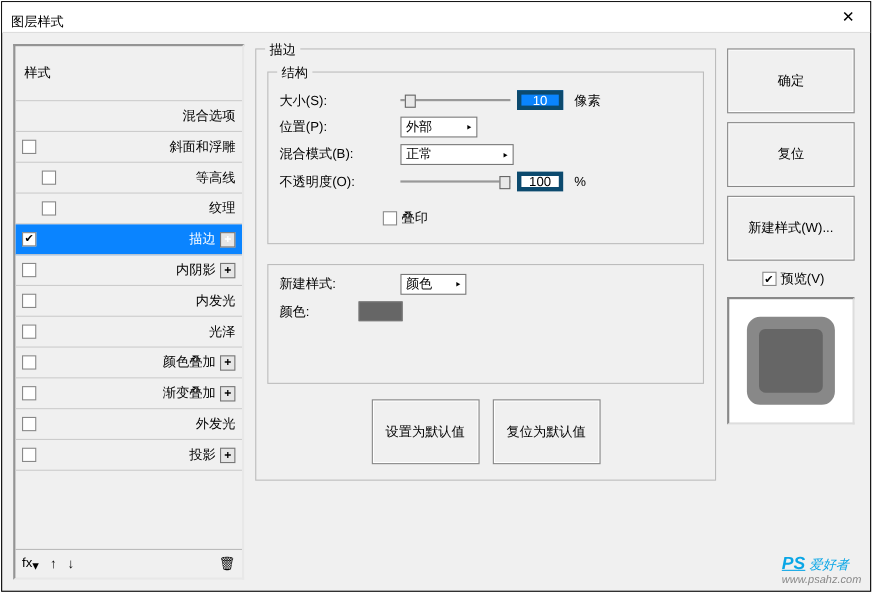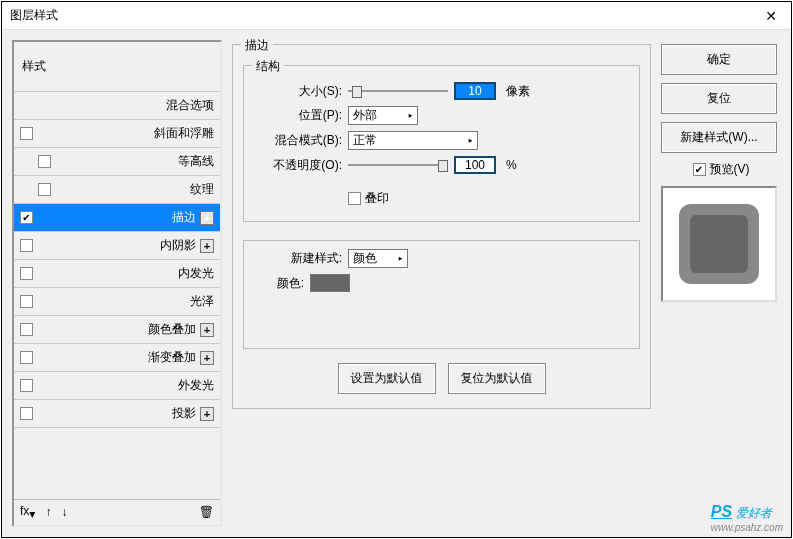--- a/index.html
+++ b/index.html
@@ -1,18 +1,18 @@
 <!DOCTYPE html>
 <html><head>
 <meta charset="utf-8">
 <style>
 * { box-sizing: border-box; margin: 0; padding: 0; font-family: "Microsoft YaHei", SimSun, sans-serif; font-size: 12px; }
 body { background: #fff; width: 793px; height: 539px; overflow: hidden; position: relative; }
 .window { border: 1px solid #000; width: 791px; height: 537px; margin: 1px; background: #f0f0f0; position: relative; }
-.titlebar { height: 28px; background: #fff; display: flex; align-items: center; padding: 0 8px; border-bottom: 1px solid #ddd; }
+.titlebar { height: 28px; background: #fff; display: flex; align-items: flex-end; padding: 0 8px; border-bottom: 1px solid #ddd; }
 .titlebar .title { flex: 1; }
 .close-btn { width: 40px; height: 28px; display: flex; align-items: center; justify-content: center; font-size: 14px; margin-right: -8px; }
 .body { padding: 10px; display: flex; gap: 10px; height: calc(100% - 28px); }
 
 .left-panel { width: 210px; border: 2px inset #e8e8e8; background: #f0f0f0; display: flex; flex-direction: column; }
 .styles-header { padding: 16px 8px; border-bottom: 1px solid #ccc; }
 .styles-list { flex: 1; overflow: auto; text-align: right; }
 .style-row { display: flex; align-items: center; padding: 5px 6px; border-bottom: 1px solid #ccc; }
 .style-row.selected { background: #0a84ff; color: #fff; }
 .style-row .cb { width: 13px; height: 13px; border: 1px solid #888; background: #fff; margin-right: 6px; display: inline-flex; align-items: center; justify-content: center; font-size: 10px; line-height: 1; color: #000; }
@@ -22,34 +22,34 @@
 .left-footer { border-top: 1px solid #bbb; padding: 4px 6px; display: flex; align-items: center; gap: 10px; }
 .left-footer .spacer { flex: 1; }
 .left-footer span, .left-footer svg { color: #000000; }
 
 .mid-panel { flex: 1; position: relative; }
 .fieldset { border: 1px solid #bcbcbc; margin-top: 4px; position: relative; padding: 10px 10px 14px 10px; }
 .fieldset .legend { position: absolute; top: -8px; left: 8px; background: #f0f0f0; padding: 0 4px; }
 .inner-fieldset { border: 1px solid #bcbcbc; margin-top: 10px; position: relative; padding: 10px 10px 14px 10px; }
 .inner-fieldset .legend { position: absolute; top: -8px; left: 8px; background: #f0f0f0; padding: 0 4px; }
 .form-row { display: flex; align-items: center; margin: 6px 0; gap: 6px; }
-.form-row .label { width: 88px; text-align: right; margin-right: 0; }
+.form-row .label { width: 88px; text-align: left; margin-right: 16px; }
 .slider { flex: 0 0 100px; height: 14px; position: relative; }
 .slider .track { position: absolute; top: 6px; left: 0; right: 0; height: 2px; background: #999; }
 .slider .thumb { position: absolute; top: 2px; width: 10px; height: 12px; background: #e8e8e8; border: 1px solid #666; }
-.numbox { width: 42px; height: 18px; border: 2px solid #0c4a6e; background: #fff; text-align: center; padding: 3px 2px; font-size: 12px; }
+.numbox { width: 42px; height: 18px; border: 4px solid #0c4a6e; background: #fff; text-align: center; padding: 3px 2px; font-size: 12px; }
 .numbox.sel { background: #0a84ff; color: #fff; }
 .unit { margin-left: 4px; }
 .select { height: 19px; border: 1px solid #777; background: #fff; padding: 0 4px; display: inline-flex; align-items: center; gap: 4px; min-width: 60px; }
 .select .arrow { font-size: 14px; line-height: 14px; float: right; margin-left: auto; }
 .checkbox-inline { display: flex; align-items: center; gap: 4px; margin-left: 94px; margin-top: 16px; }
 .cb-small { width: 13px; height: 13px; border: 1px solid #888; background: #fff; display: inline-flex; align-items: center; justify-content: center; font-size: 10px; }
 .swatch { width: 40px; height: 18px; border: 1px solid #777; background: #666; display: inline-block; }
 .btn-row { display: flex; gap: 12px; justify-content: center; margin-top: 14px; }
-.btn { border: 1px solid #888; background: #f0f0f0; padding: 6px 12px; min-width: 88px; text-align: center; cursor: pointer; box-shadow: inset 0 0 0 1px #fff; }
+.btn { border: 1px solid #888; background: #f0f0f0; padding: 20px 12px; min-width: 88px; text-align: center; cursor: pointer; box-shadow: inset 0 0 0 1px #fff; }
 
 .right-panel { width: 120px; display: flex; flex-direction: column; gap: 8px; padding-top: 4px; }
 .right-panel .btn { width: 116px; }
 .preview-row { display: flex; align-items: center; gap: 4px; justify-content: center; }
 .preview-box { width: 116px; height: 116px; border: 2px inset #ddd; background: #fff; display: flex; align-items: center; justify-content: center; }
 .preview-inner { width: 80px; height: 80px; background: #888; border-radius: 12px; display:flex; align-items:center; justify-content:center; }
 .preview-core { width: 58px; height: 58px; background: #666; border-radius: 6px; }
 
 .watermark { position: absolute; right: 8px; bottom: 4px; font-size: 13px; color: #0aa6e6; font-style: italic; font-family: Arial; }
 .watermark b { color: #0aa6e6; font-weight: bold; font-size: 16px; text-decoration: underline; }
@@ -153,21 +153,21 @@
           <div class="form-row">
             <span class="label">位置(P):</span>
             <div class="select" style="width:70px">
               <span>外部</span>
                 <span class="arrow">‣</span>
             </div>
           </div>
 
           <div class="form-row">
             <span class="label">混合模式(B):</span>
-            <div class="select" style="width:130px">
+            <div class="select" style="width:103px">
               <span>正常</span>
                 <span class="arrow">‣</span>
             </div>
           </div>
 
           <div class="form-row">
             <span class="label">不透明度(O):</span>
             <div class="slider">
               <div class="track"></div>
                 <div class="thumb" style="left:90px"></div>

